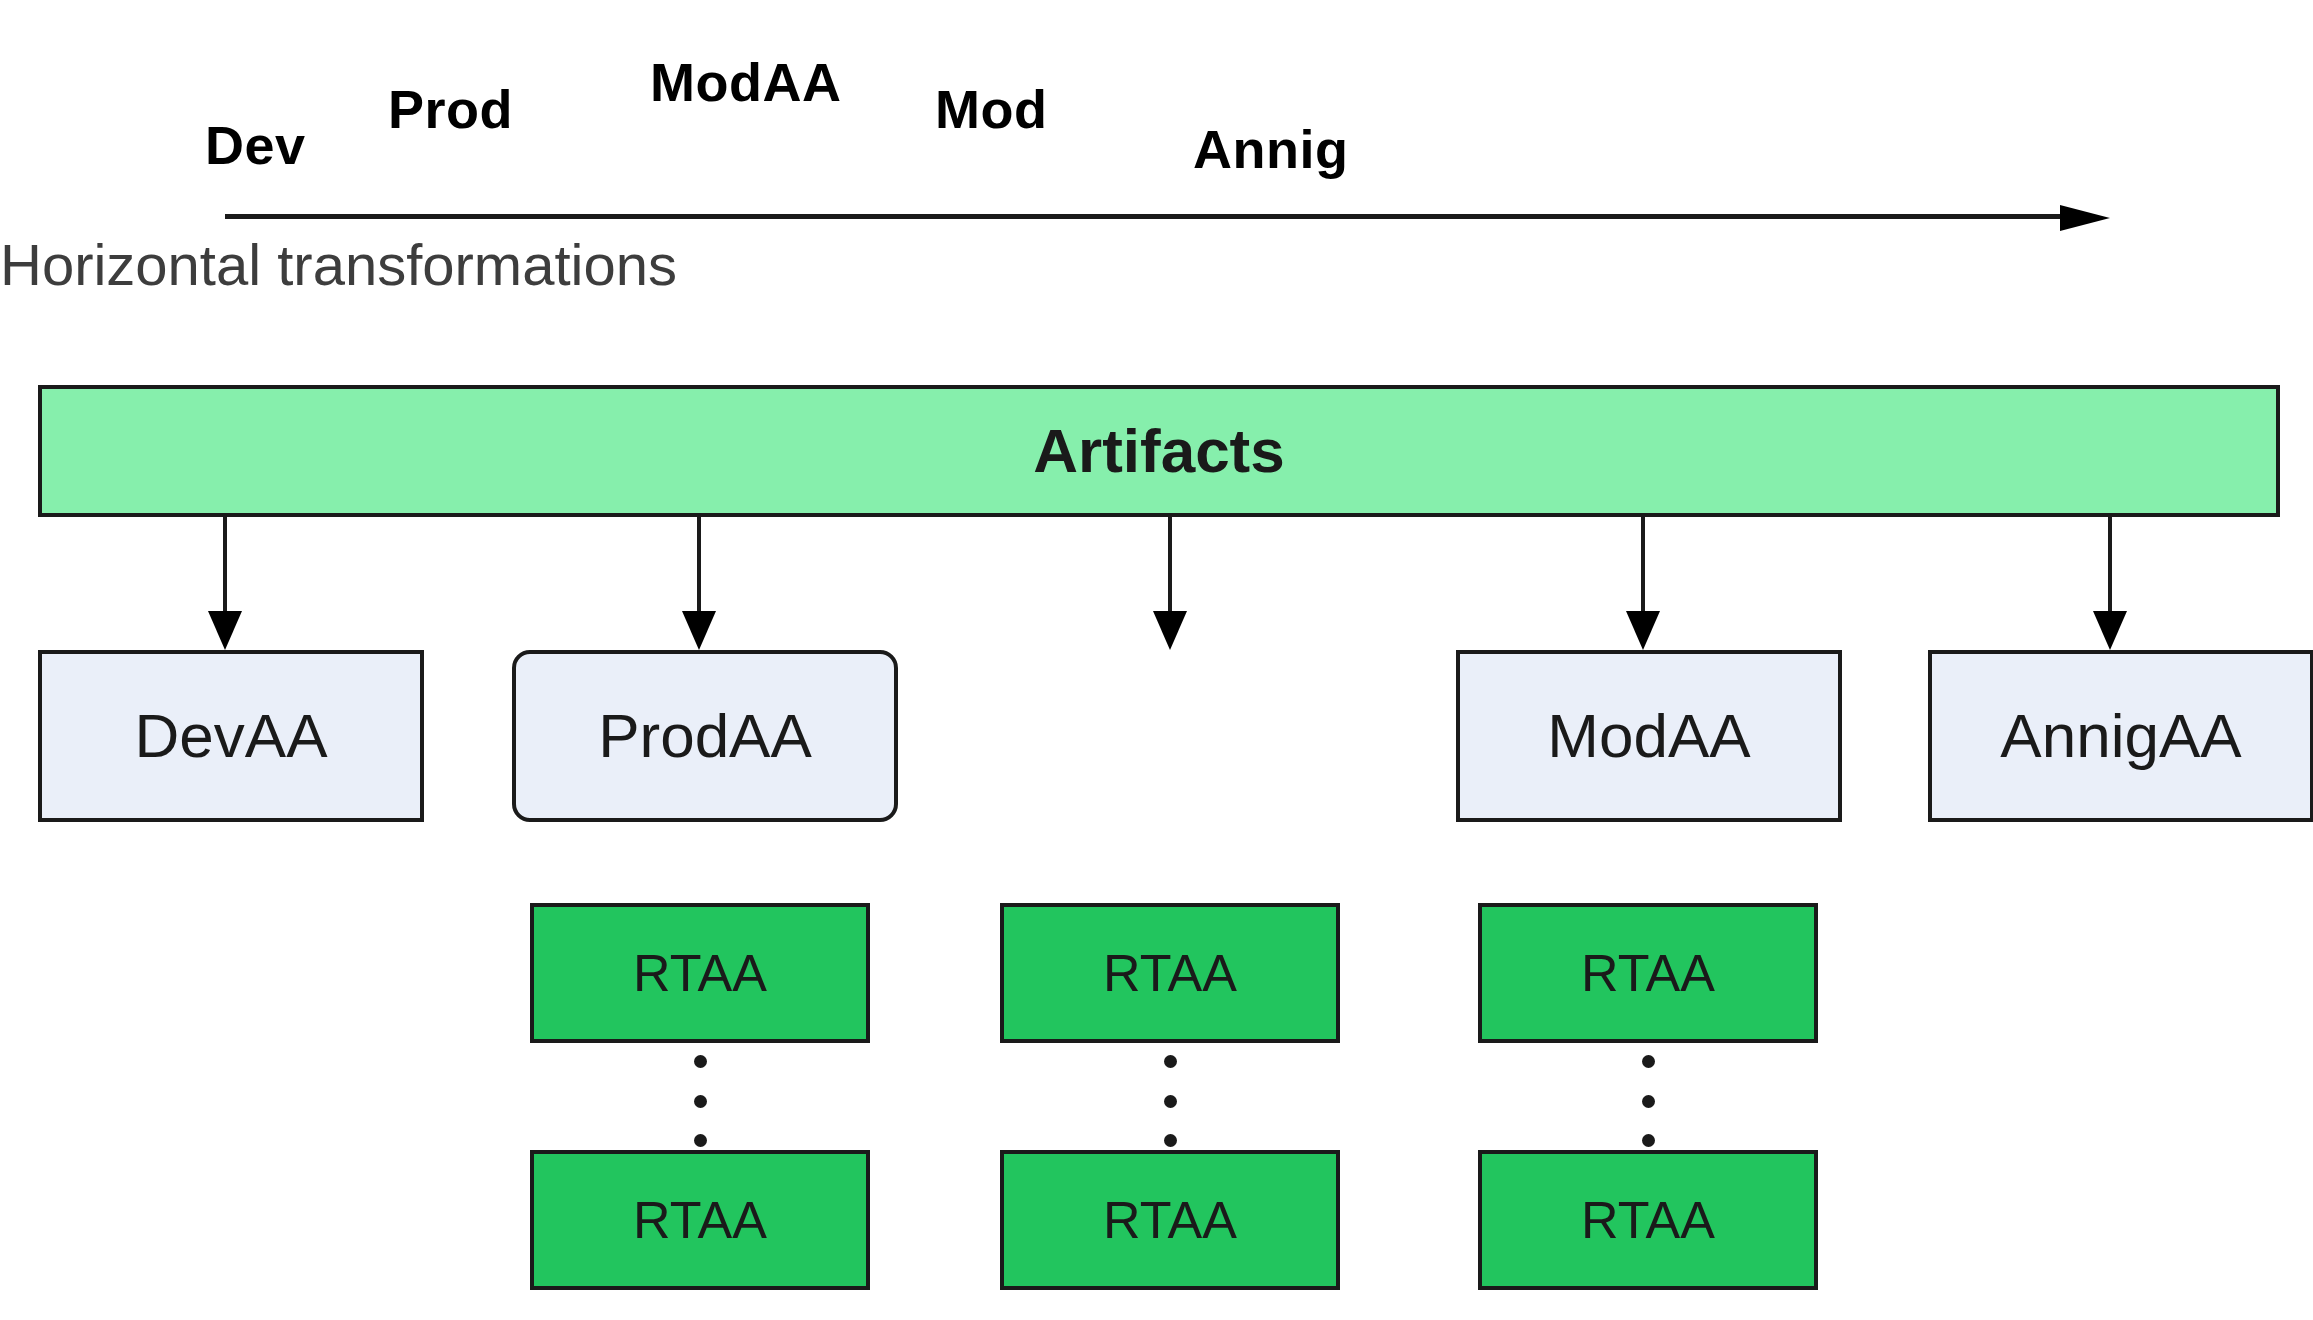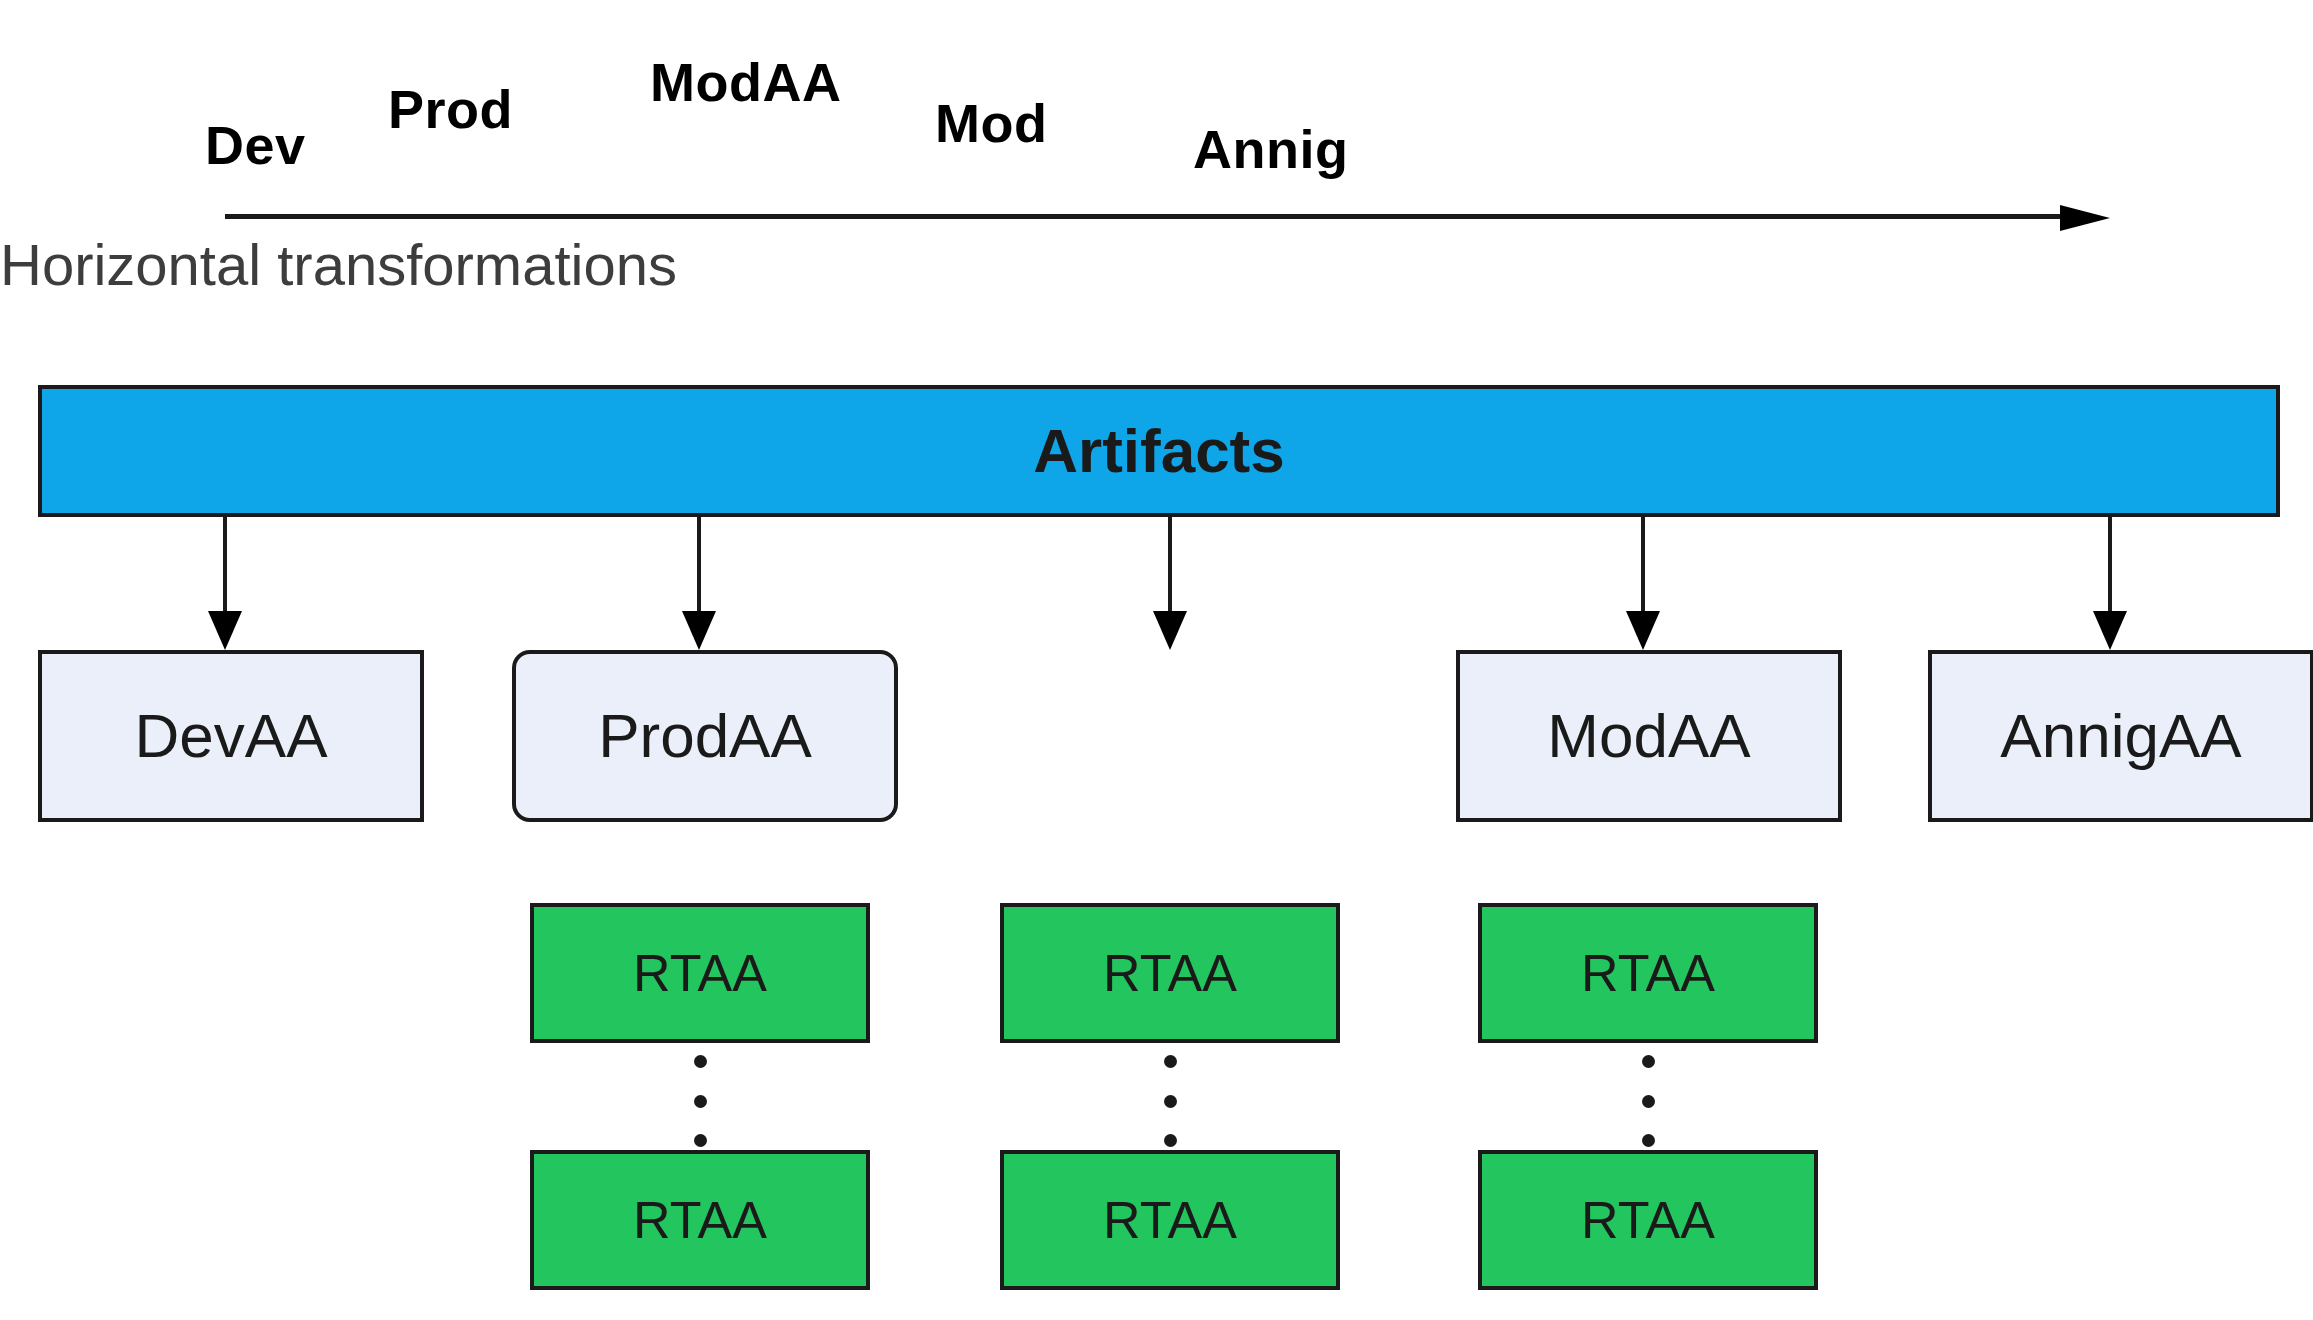--- a/index.html
+++ b/index.html
@@ -77,21 +77,21 @@
     justify-content: center;
     color: #1a1a1a;
     line-height: 1;
   }
 
   .artifacts-bar {
     left: 38px;
     top: 385px;
     width: 2242px;
     height: 132px;
-    background: #0ea5e9;
+    background: #86efac;
     font-size: 62px;
     font-weight: bold;
   }
 
   .aa-box {
     top: 650px;
     width: 386px;
     height: 172px;
     background: #eaeff9;
     font-size: 62px;
@@ -154,21 +154,21 @@
   }
 </style>
 </head>
 <body>
 
 <div id="canvas">
 
   <div class="phase-label" style="left:205px; top:118px;">Dev</div>
   <div class="phase-label" style="left:388px; top:82px;">Prod</div>
   <div class="phase-label" style="left:650px; top:55px;">ModAA</div>
-  <div class="phase-label" style="left:935px; top:82px;margin-top:14px;">Mod</div>
+  <div class="phase-label" style="left:935px; top:82px;">Mod</div>
   <div class="phase-label" style="left:1193px; top:122px;">Annig</div>
 
   <div class="axis-arrow">
     <div class="axis-line"></div>
     <div class="axis-head"></div>
   </div>
 
   <div class="axis-caption">Horizontal transformations</div>
 
   <div class="node artifacts-bar">

